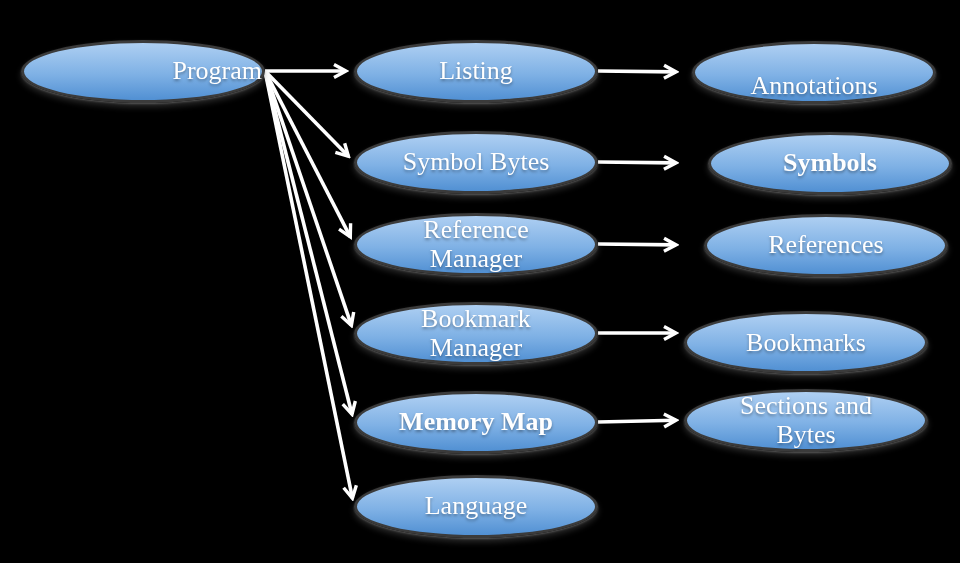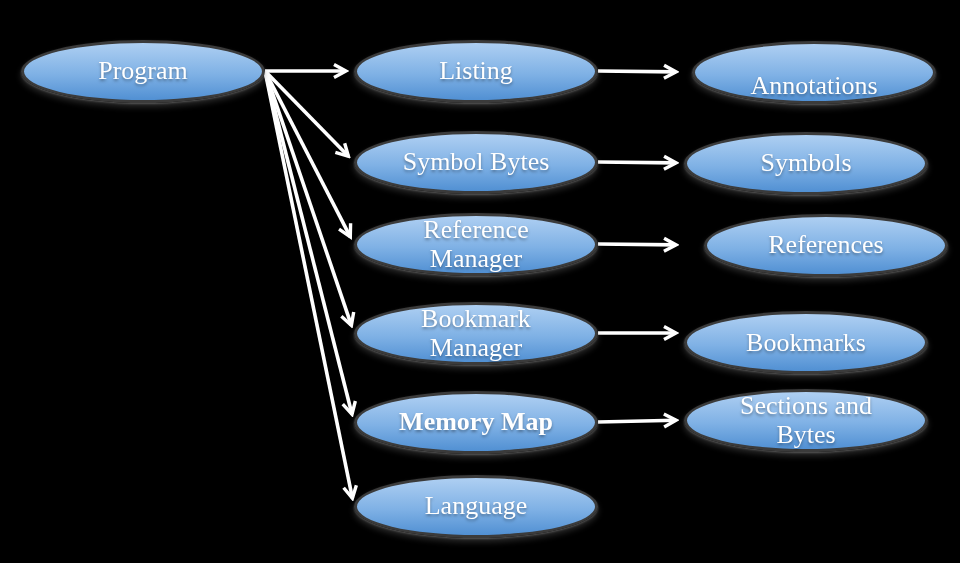--- a/index.html
+++ b/index.html
@@ -62,37 +62,37 @@
         <line x1="265.0" y1="71.0" x2="352.4" y2="498.2" stroke="#ffffff" stroke-width="3.6" marker-end="url(#chevron)"></line>
         <line x1="598.0" y1="71.0" x2="676.0" y2="71.9" stroke="#ffffff" stroke-width="3.6" marker-end="url(#chevron)"></line>
         <line x1="598.0" y1="162.0" x2="676.0" y2="162.9" stroke="#ffffff" stroke-width="3.6" marker-end="url(#chevron)"></line>
         <line x1="598.0" y1="244.0" x2="676.0" y2="244.9" stroke="#ffffff" stroke-width="3.6" marker-end="url(#chevron)"></line>
         <line x1="598.0" y1="333.0" x2="676.0" y2="333.0" stroke="#ffffff" stroke-width="3.6" marker-end="url(#chevron)"></line>
         <line x1="598.0" y1="422.0" x2="676.0" y2="420.2" stroke="#ffffff" stroke-width="3.6" marker-end="url(#chevron)"></line>
       </g>
   </svg>
 
   <div id="node-layer">
-    <div class="node" style="left: 21px; top: 39.5px;">
+    <div class="node" style="left: 21px; top: 39.5px; justify-content: flex-end;">
       <span class="node-label">Program</span>
     </div>
 
     <div class="node" style="left: 354px; top: 39.5px;">
       <span class="node-label">Listing</span>
     </div>
 
     <div class="node" style="left: 692px; top: 40.5px; align-items: flex-end;">
       <span class="node-label">Annotations</span>
     </div>
 
     <div class="node" style="left: 354px; top: 130.5px;">
       <span class="node-label">Symbol Bytes</span>
     </div>
 
-    <div class="node" style="left: 684px; top: 131.5px;">
+    <div class="node" style="left: 708px; top: 131.5px; font-weight: bold;">
       <span class="node-label">Symbols</span>
     </div>
 
     <div class="node" style="left: 354px; top: 212.5px;">
       <span class="node-label">Reference
 Manager</span>
     </div>
 
     <div class="node" style="left: 704px; top: 213.5px;">
       <span class="node-label">References</span>

